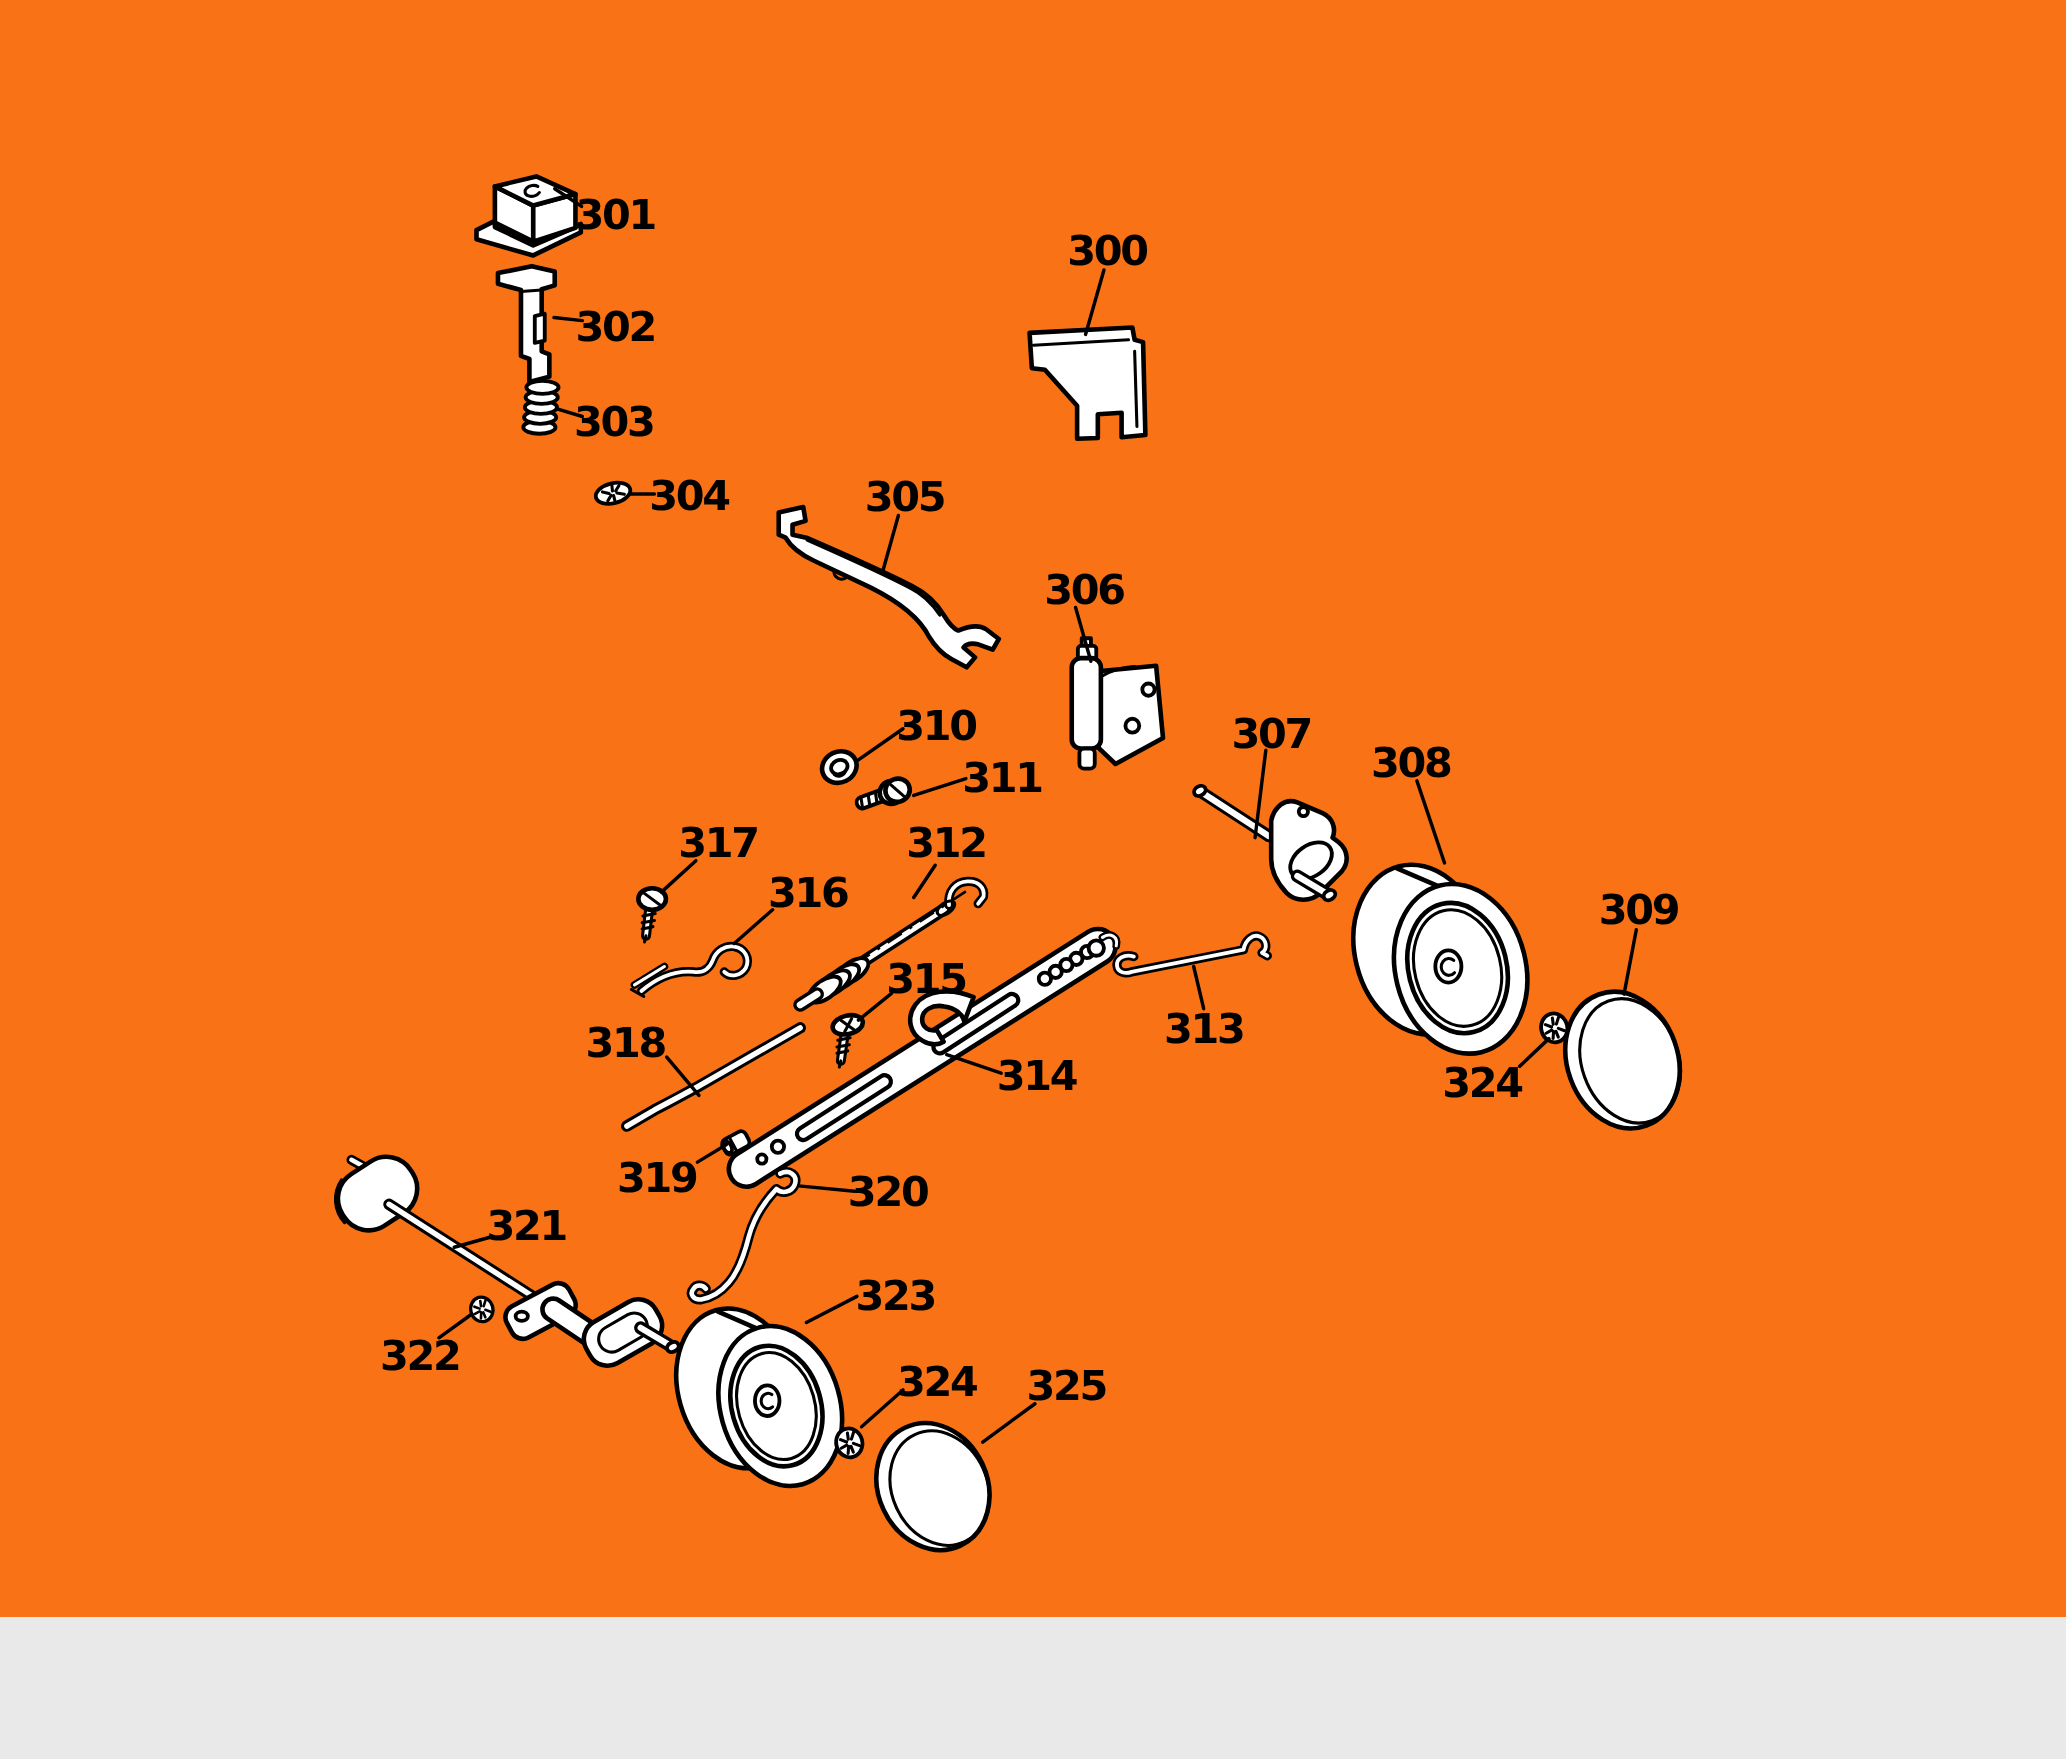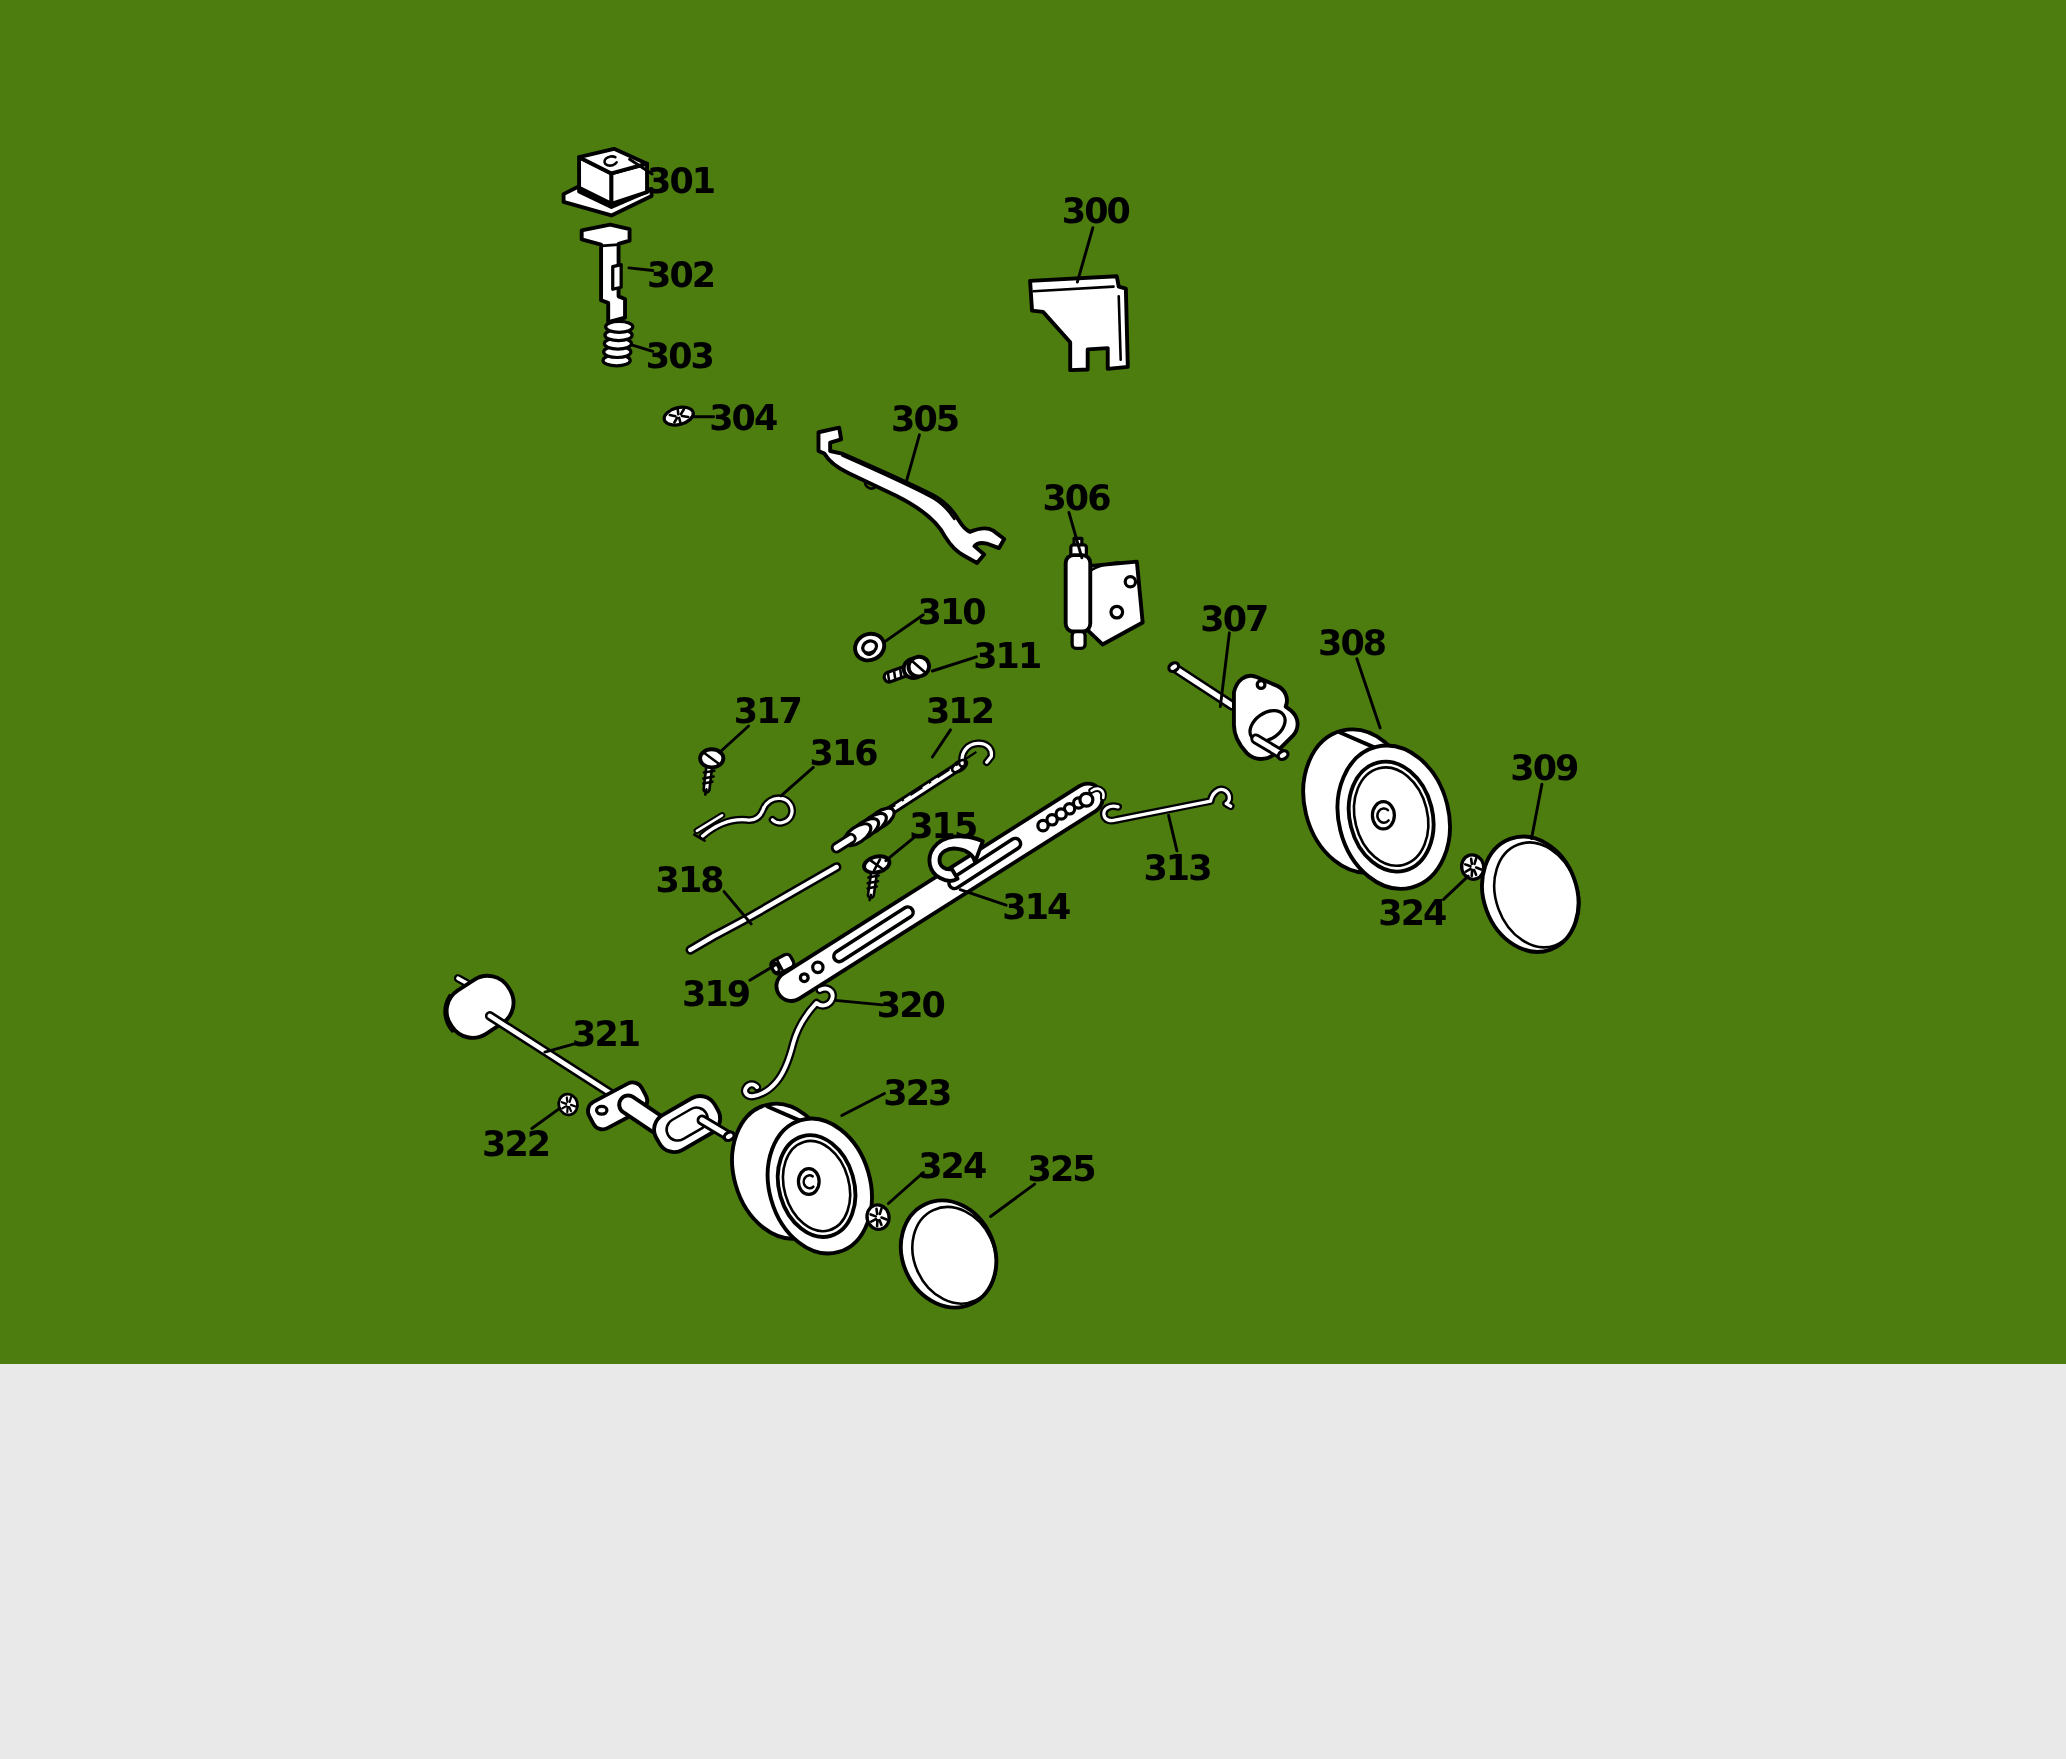--- a/index.html
+++ b/index.html
@@ -1,16 +1,16 @@
 <!DOCTYPE html>
 <html style="font-size:13.4px"><head>
 <meta charset="utf-8">
 <style>
   html,body{margin:0;padding:0;background:#e9e9e9;}
-  .canvas{position:relative;width:2066px;height:1364px;background:#4d7c0f;overflow:hidden;
+  .canvas{position:relative;width:2066px;height:1617px;background:#f97316;overflow:hidden;
           font-family:"DejaVu Sans","Liberation Sans",sans-serif;}
   svg{position:absolute;left:0;top:0;width:100%;height:100%;}
   .fw{fill:#fff;stroke:#000;stroke-width:6;stroke-linejoin:round;}
   .fw5{fill:#fff;stroke:#000;stroke-width:5;stroke-linejoin:round;}
   .ln{fill:none;stroke:#000;stroke-width:6;stroke-linecap:round;stroke-linejoin:round;}
   .ln4{fill:none;stroke:#000;stroke-width:4;stroke-linecap:round;stroke-linejoin:round;}
   .to{stroke:#000;fill:none;stroke-linecap:round;stroke-linejoin:round;}
   .ti{stroke:#fff;fill:none;stroke-linecap:round;stroke-linejoin:round;}
   .leader{stroke:#000;stroke-width:4.5;fill:none;stroke-linecap:round;}
   .lbl{font-family:"DejaVu Sans","Liberation Sans",sans-serif;font-weight:bold;font-size:54px;

